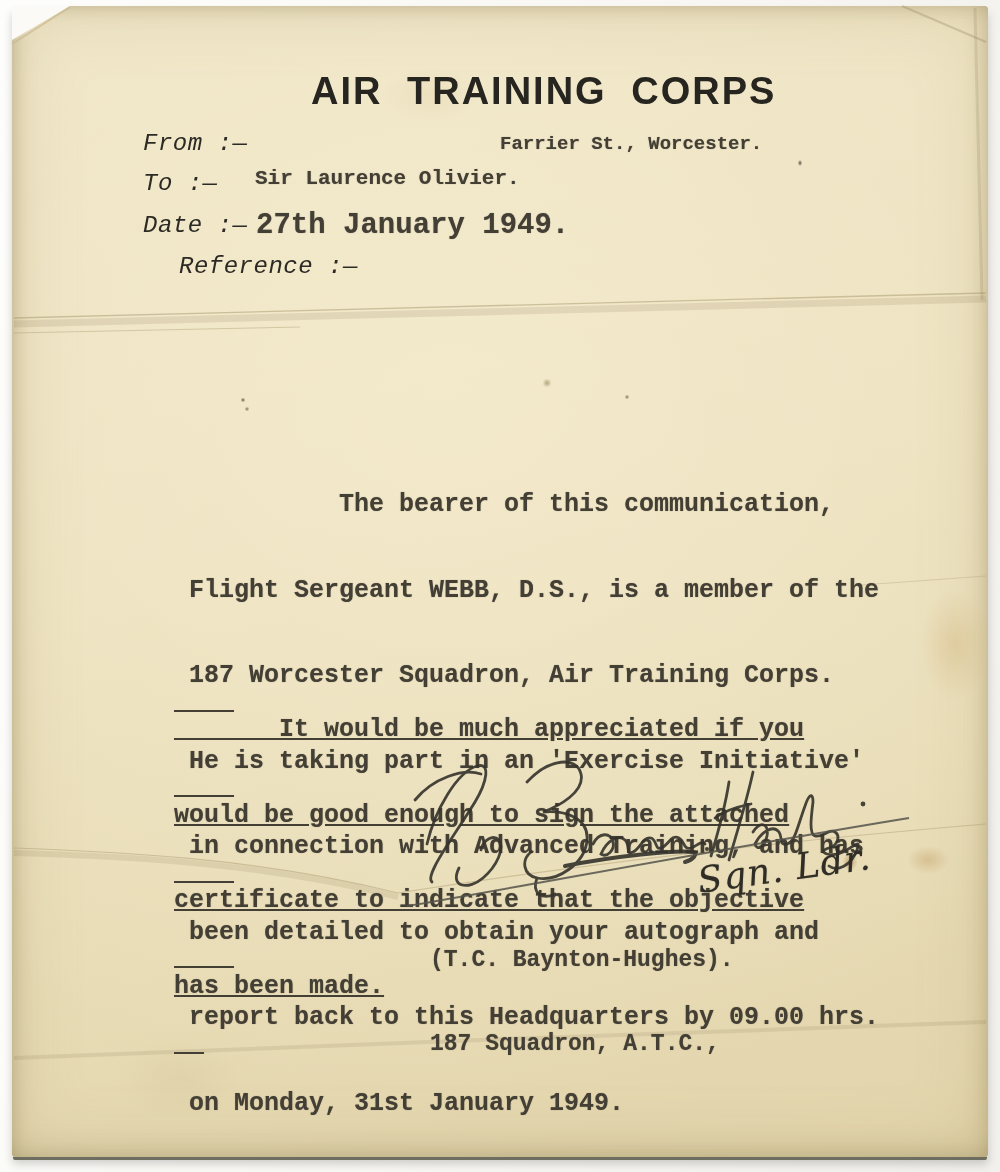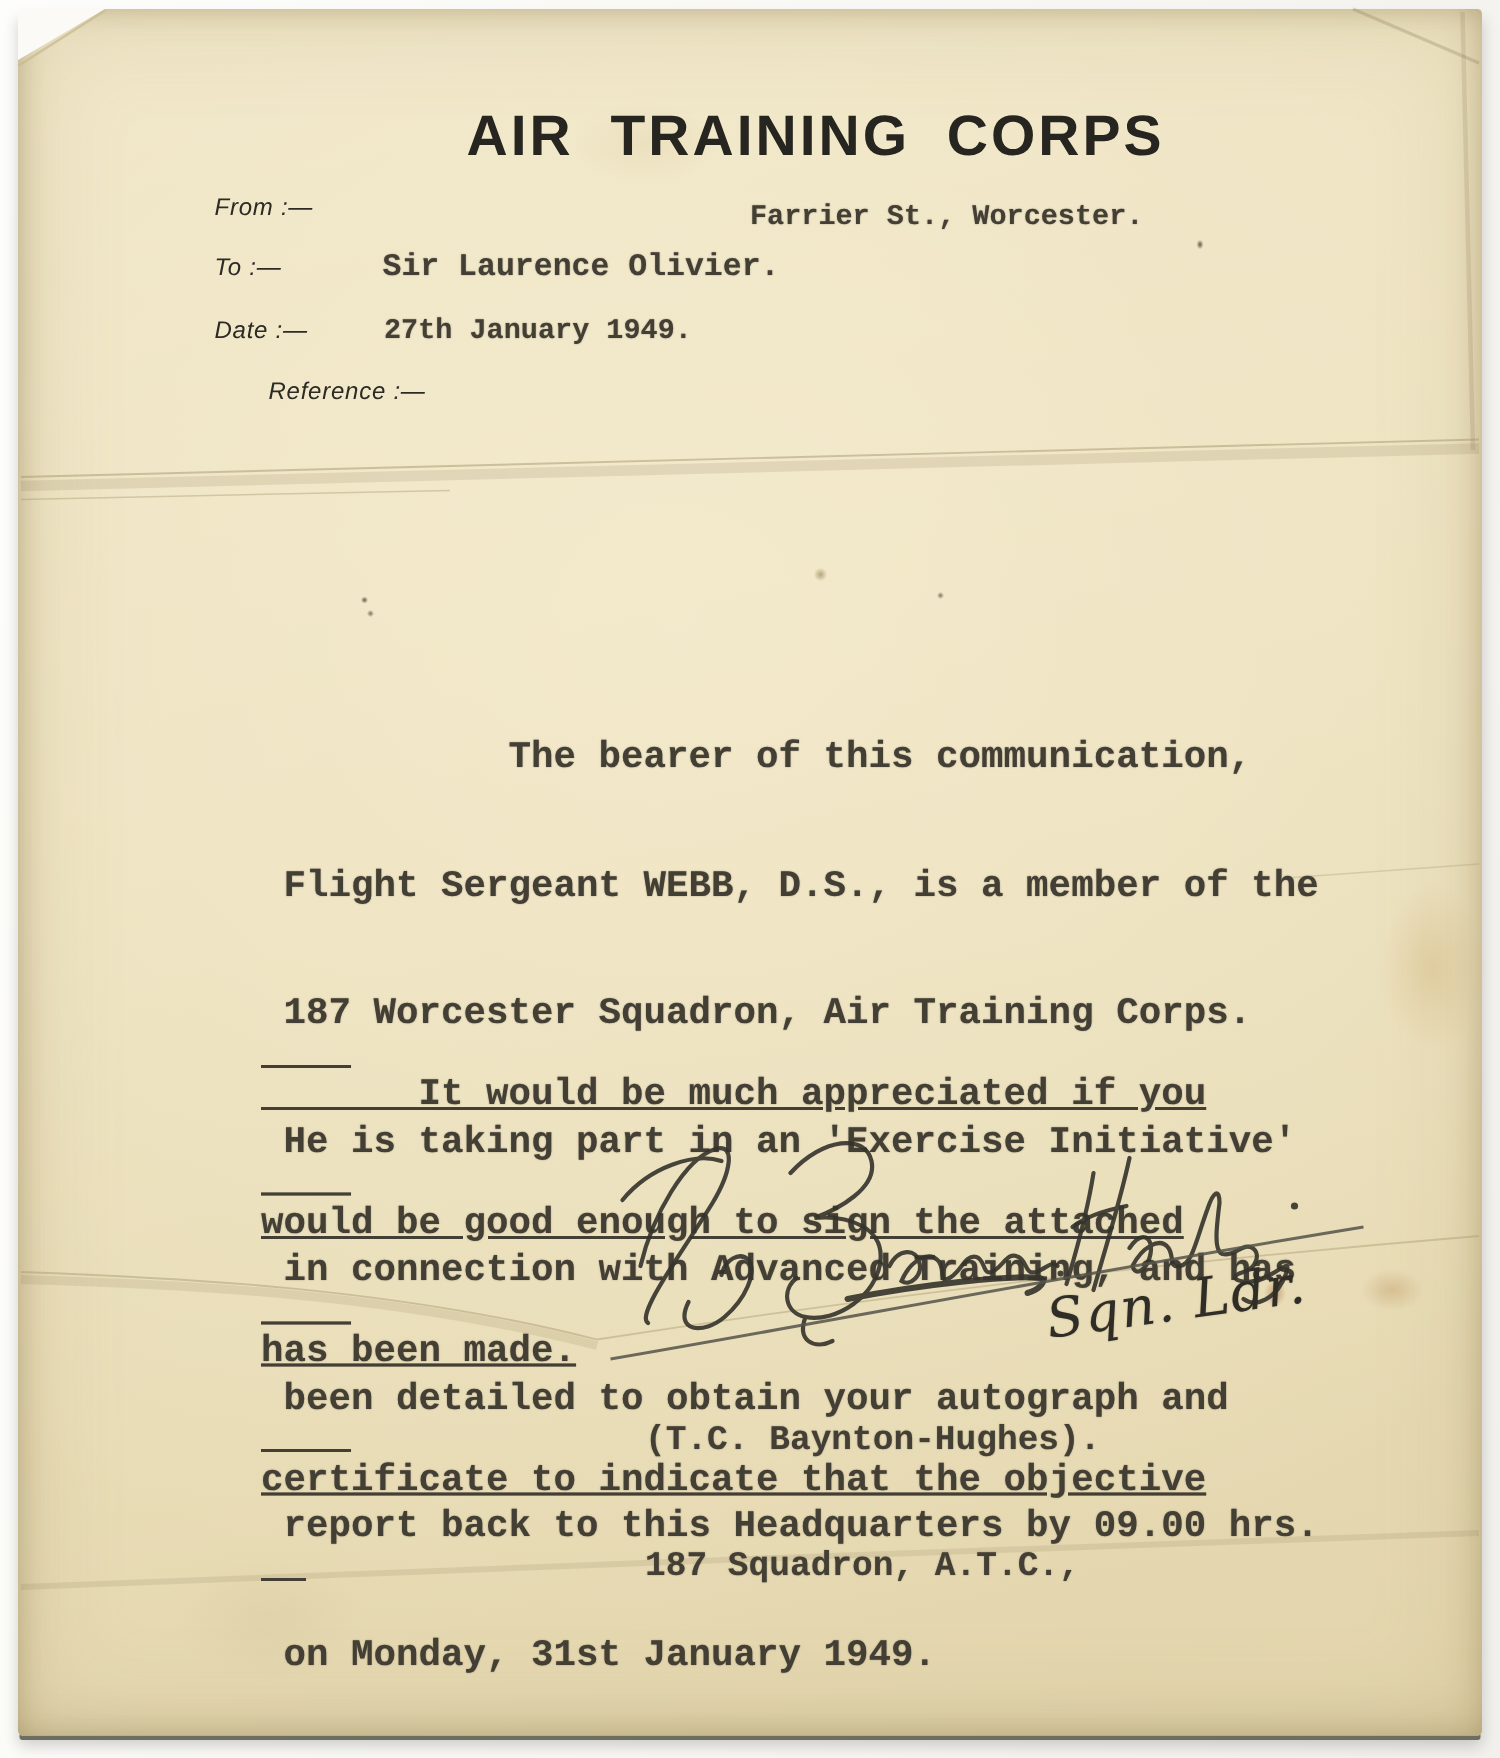--- a/index.html
+++ b/index.html
@@ -34,22 +34,22 @@
     radial-gradient(10px 12px at 850px 862px, rgba(148,92,40,.45), rgba(148,92,40,0) 75%),
     radial-gradient(6px 6px at 547px 383px, rgba(125,112,60,.55), rgba(125,112,60,0) 75%),
     radial-gradient(3px 3px at 627px 397px, rgba(80,72,52,.7), rgba(80,72,52,0) 80%),
     radial-gradient(3px 3px at 243px 400px, rgba(75,68,50,.85), rgba(75,68,50,0) 80%),
     radial-gradient(3px 3px at 247px 409px, rgba(75,68,50,.7), rgba(75,68,50,0) 80%),
     radial-gradient(3px 4px at 800px 163px, rgba(60,55,45,.8), rgba(60,55,45,0) 80%),
     radial-gradient(70px 40px at 430px 95px, rgba(190,160,90,.10), rgba(190,160,90,0) 70%),
     radial-gradient(90px 60px at 180px 1080px, rgba(170,150,100,.10), rgba(170,150,100,0) 70%);
   }
   .serif-label{
-    position:absolute;font-family:Liberation Sans, sans-serif;font-style:italic;
-    font-size:16px;color:#2c2a24;letter-spacing:.5px;white-space:pre;
+    position:absolute;font-family:Liberation Mono, monospace;font-style:italic;
+    font-size:24px;color:#2c2a24;letter-spacing:.5px;white-space:pre;
   }
   .printed{
     position:absolute;font-family:"Liberation Sans",sans-serif;font-weight:bold;
     font-variant:small-caps;font-size:20px;letter-spacing:.4px;color:#27261f;white-space:pre;
   }
   .typed{
     position:absolute;font-family:"Liberation Mono","DejaVu Sans Mono",monospace;
     font-weight:bold;color:#443f35;white-space:pre;
     text-shadow:0 0 1px rgba(67,63,53,.55);
   }
@@ -97,40 +97,40 @@
 
   <div class="title">AIR TRAINING CORPS</div>
 
   <div class="serif-label" style="left:143px;top:130px;">From :—</div>
   <div class="typed" style="left:500px;top:133px;font-size:19px;">Farrier St., Worcester.</div>
 
   <div class="serif-label" style="left:143px;top:170px;">To :—</div>
   <div class="typed" style="left:255px;top:167px;font-size:21px;">Sir Laurence Olivier.</div>
 
   <div class="serif-label" style="left:143px;top:212px;">Date :—</div>
-  <div class="typed" style="left:256px;top:209px;font-size:19px;text-align:right;">27th January 1949.</div>
+  <div class="typed" style="left:256px;top:209px;font-size:29px;text-align:right;">27th January 1949.</div>
 
   <div class="serif-label" style="left:143px;top:253px;margin-left:36px;">Reference :—</div>
 
   <div class="typed body-par" style="left:189px;top:434px;">
     <div>          The bearer of this communication,</div>
     <div>Flight Sergeant WEBB, D.S., is a member of the</div>
     <div>187 Worcester Squadron, Air Training Corps.</div>
     <div>He is taking part in an 'Exercise Initiative'</div>
     <div>in connection with Advanced Training, and has</div>
     <div>been detailed to obtain your autograph and</div>
     <div>report back to this Headquarters by 09.00 hrs.</div>
     <div>on Monday, 31st January 1949.</div>
   </div>
 
   <div class="typed body-par" style="left:174px;top:659px;text-decoration:underline;">
     <div>       It would be much appreciated if you</div>
     <div>would be good enough to sign the attached</div>
+    <div>certificate to indicate that the objective</div>
     <div>has been made.</div>
-    <div>certificate to indicate that the objective</div>
   </div>
 
   <svg class="sig-svg" style="left:385px;top:748px;" width="540" height="185" viewBox="0 0 540 185">
     <g fill="none" stroke="#35332c" stroke-width="2.8" stroke-linecap="round" opacity="0.9">
       <path d="M42,96 C50,62 72,24 92,18 C106,14 102,34 90,54 C74,80 58,102 50,118 C46,126 44,132 47,134"></path>
       <path d="M30,52 C48,30 78,20 96,26"></path>
       <path d="M74,120 C64,140 84,142 98,130 C112,118 120,100 114,92 C108,86 98,92 96,102"></path>
       <path d="M142,34 C164,10 192,8 196,26 C200,44 174,58 158,64 C180,62 204,70 202,92 C200,116 172,134 152,130 C138,127 136,112 146,104"></path>
       <path d="M152,130 C146,146 158,152 170,146"></path>
       <path d="M208,96 C214,84 226,84 228,94 C230,102 222,110 216,106 C222,92 234,86 240,92 C246,98 240,108 248,104 C256,100 258,88 266,90 C272,92 270,102 276,100 C284,97 286,86 294,90 C300,93 298,102 306,100 C312,98 316,92 320,96"></path>

